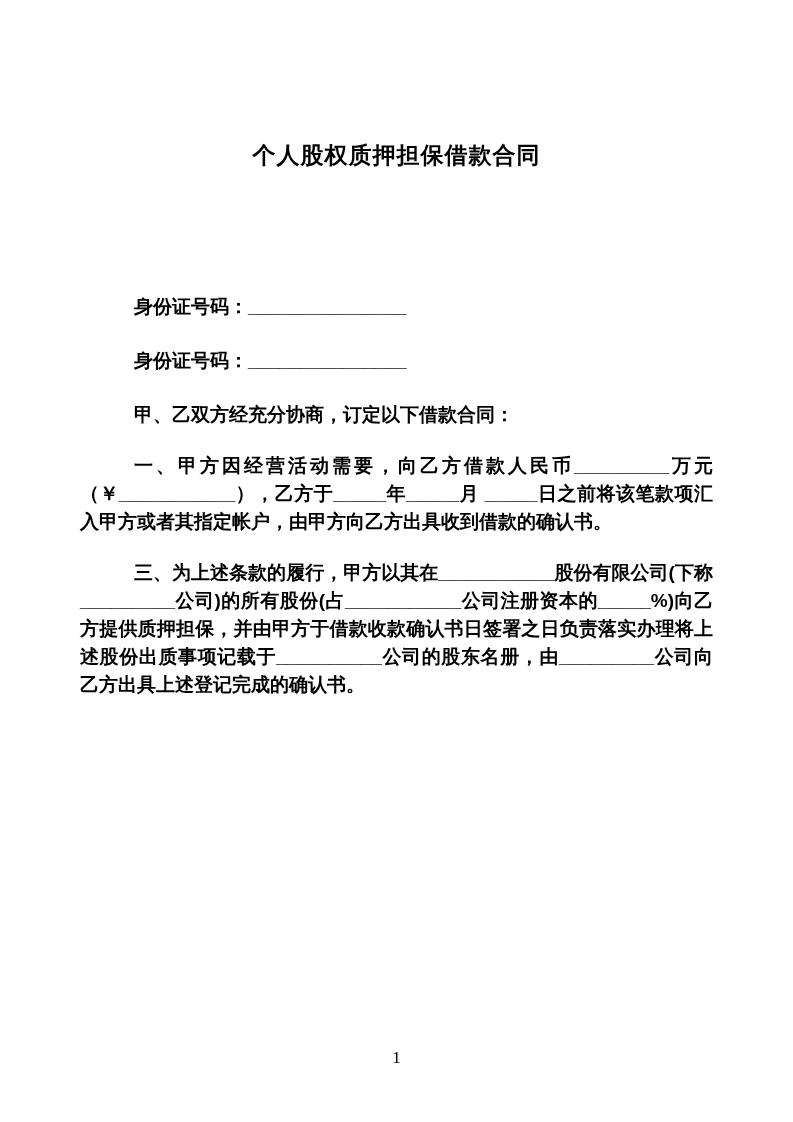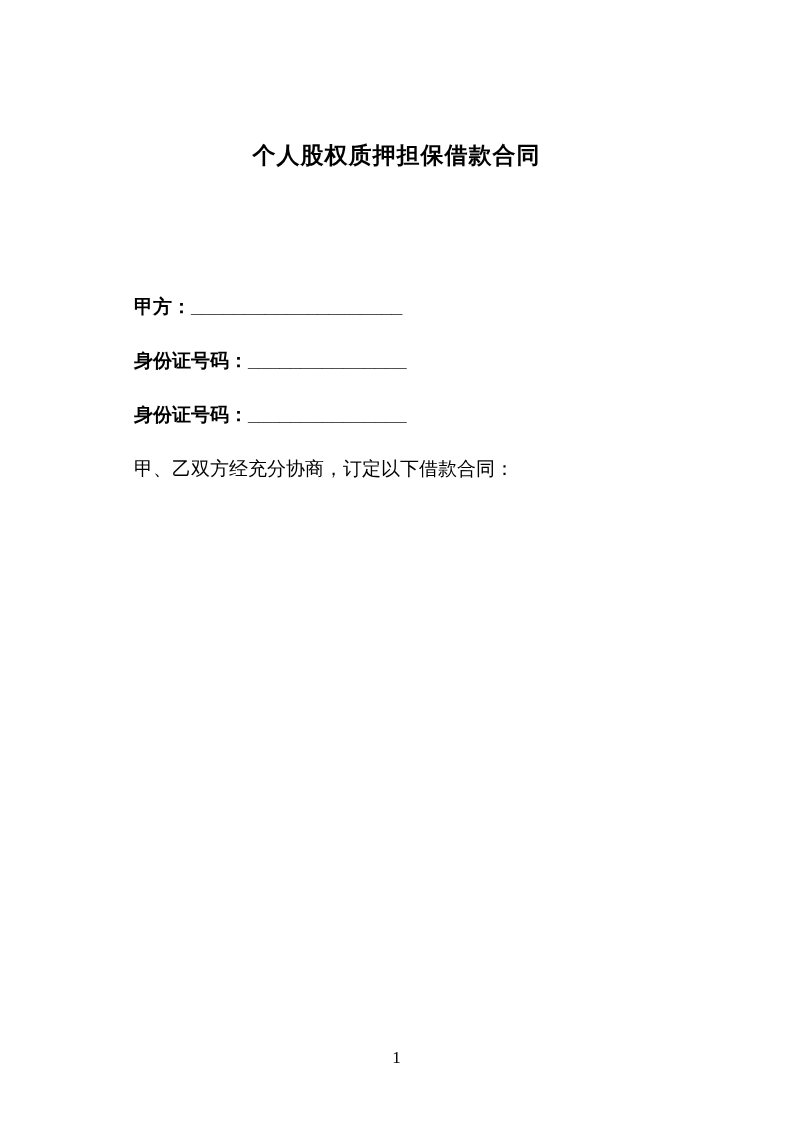--- a/index.html
+++ b/index.html
@@ -37,21 +37,21 @@
     font-size: 19px;
     line-height: 28px;
     font-weight: bold;
     margin: 0 0 26px 0;
     text-indent: 54px;
     white-space: nowrap;
   }
   .para {
     font-size: 19px;
     line-height: 28px;
-    font-weight: normal;
+    font-weight: bold;
     margin: 0 0 23px 0;
     text-indent: 54px;
     text-align: justify;
     text-justify: inter-ideograph;
   }
   .page-number {
     position: absolute;
     top: 1048px;
     left: 0;
     width: 100%;
@@ -64,28 +64,29 @@
 </style>
 </head>
 <body>
 
 <div class="page">
   <div class="content">
 
     <h1 class="doc-title">个人股权质押担保借款合同</h1>
 
     <div class="fields">
-      <p class="field-line">甲方：____________________</p>
       <p class="field-line">身份证号码：_______________</p>
       <p class="field-line">身份证号码：_______________</p>
     </div>
 
     <p class="para">甲、乙双方经充分协商，订定以下借款合同：</p>
 
+    <p class="para">一、甲方因经营活动需要，向乙方借款人民币_________万元（￥___________），乙方于_____年_____月 _____日之前将该笔款项汇入甲方或者其指定帐户，由甲方向乙方出具收到借款的确认书。</p>
 
 
 
 
+    <p class="para">三、为上述条款的履行，甲方以其在___________股份有限公司(下称_________公司)的所有股份(占___________公司注册资本的_____%)向乙方提供质押担保，并由甲方于借款收款确认书日签署之日负责落实办理将上述股份出质事项记载于__________公司的股东名册，由_________公司向乙方出具上述登记完成的确认书。</p>
 
   </div>
 
   <div class="page-number">1</div>
 </div>
 
 </body></html>

